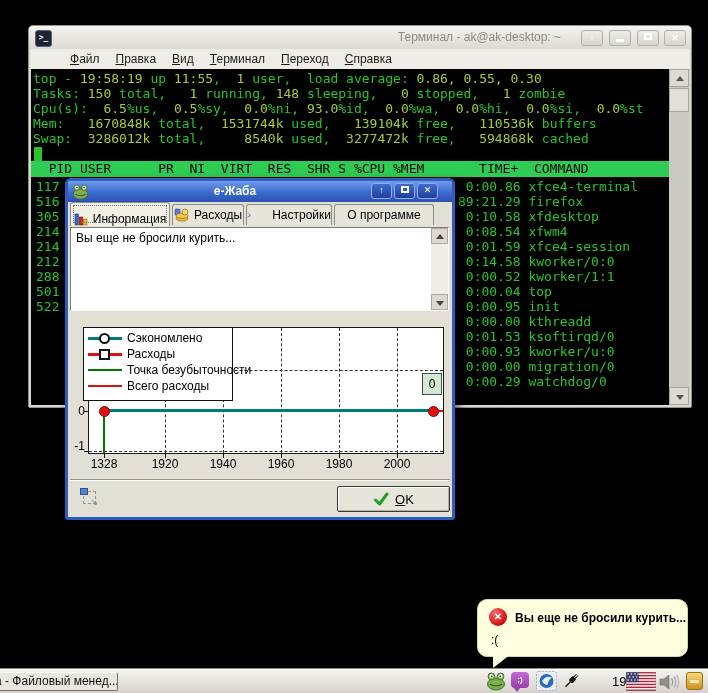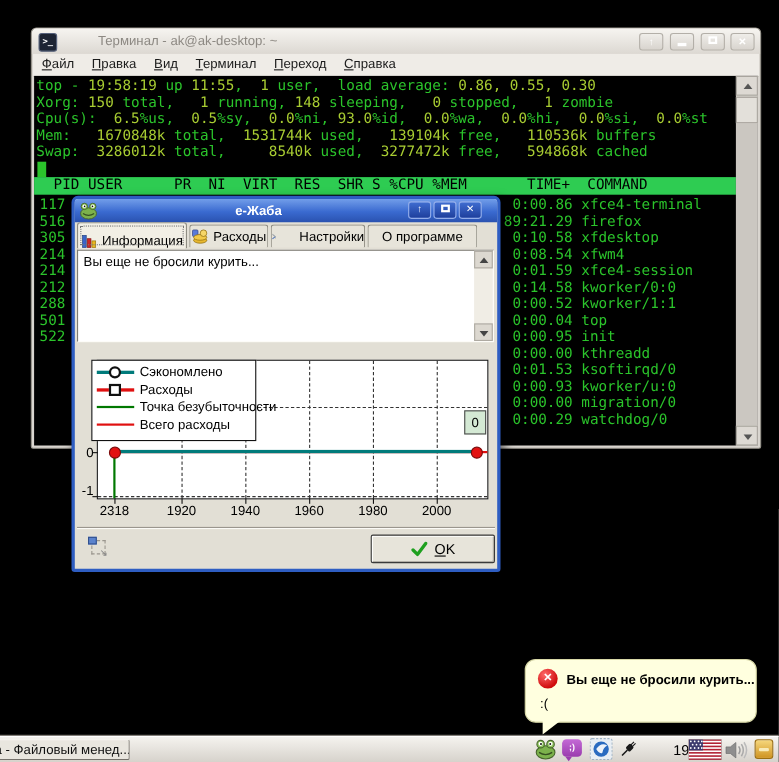--- a/index.html
+++ b/index.html
@@ -8,32 +8,32 @@
 
   
   #term{position:absolute;left:28px;top:25px;width:664px;height:383px;background:#d9d5cf;
         border:1px solid #97938b;border-radius:5px 5px 2px 2px;box-sizing:border-box;}
   .term-titlebar{position:absolute;left:0;top:0;right:0;height:23px;
         background:linear-gradient(180deg,#f6f4f0,#dcd8d2);border-radius:4px 4px 0 0;}
   .term-icon{position:absolute;left:6px;top:4px;width:15px;height:15px;background:#1d2433;
         border:1px solid #55607a;border-radius:3px;color:#fff;
         font:bold 8px "DejaVu Sans Mono",monospace;line-height:14px;text-align:center;}
   .term-title{position:absolute;left:60px;right:130px;top:0;height:23px;line-height:23px;
-        text-align:left;font-size:12px;color:#8d8983;white-space:nowrap;overflow:hidden;}
+        text-align:right;font-size:12px;color:#8d8983;white-space:nowrap;overflow:hidden;}
   .wbtn{position:absolute;top:4px;width:22px;height:16px;border-radius:3px;
         background:linear-gradient(180deg,#efede9,#d8d4ce);border:1px solid #b3afa8;
         box-sizing:border-box;color:#fff;font-size:9px;line-height:14px;text-align:center;}
   .wbtn i{display:block;margin:0 auto;font-style:normal;}
   .tb-up{right:88px}.tb-min{right:60px}.tb-max{right:32px}.tb-close{right:5px}
   .g-uparrow::before{content:"↑";font-weight:bold;}
   .g-min i{width:8px;height:3px;background:#fff;margin-top:8px;}
   .g-max i{width:8px;height:7px;border:2px solid #fff;margin-top:2px;box-sizing:border-box;}
   .g-close::before{content:"✕";font-weight:bold;}
   .term-menubar{position:absolute;left:1px;top:23px;right:1px;height:20px;background:#efece7;
-        border-bottom:1px solid #cbc7c0;}
+        border-bottom:1px solid #cbc7c0;padding-left:32px;}
   .menu-item{display:inline-block;padding:2px 8px 0 8px;font-size:12px;color:#1c1c1c;}
   .menu-item::first-letter{text-decoration:underline;}
   .term-screen{position:absolute;left:2px;top:43px;right:2px;bottom:2px;background:#000;
         font-family:"DejaVu Sans Mono",monospace;font-size:13px;color:#2bc42b;}
   .tline{height:15px;line-height:15px;white-space:pre;}
   .hl{color:#a8cc32;}
   .topblock{position:absolute;left:2px;top:2px;}
   .cursor{position:absolute;left:3px;top:78px;width:8px;height:14px;background:#2bc42b;}
   .hdrrow{position:absolute;left:0;top:92px;right:20px;height:16px;background:#2ecc52;
         color:#000;line-height:16px;white-space:pre;padding-left:2px;}
@@ -187,21 +187,21 @@
       </div>
     <div class="wbtn tb-max g-max">
         <i></i>
       </div>
     <div class="wbtn tb-close g-close"></div>
   </div>
   <div class="term-menubar"><span class="menu-item">Файл</span><span class="menu-item">Правка</span><span class="menu-item">Вид</span><span class="menu-item">Терминал</span><span class="menu-item">Переход</span><span class="menu-item">Справка</span></div>
   <div class="term-screen">
     <div class="topblock">
         <div class="tline"><span>top - </span><span class="hl">19:58:19</span><span> up </span><span class="hl">11:55</span><span>,  </span><span class="hl">1</span><span> user,  load average: </span><span class="hl">0.86, 0.55, 0.30</span></div>
-        <div class="tline"><span>Xorg: </span><span class="hl">150</span><span> total,   </span><span class="hl">1</span><span> running, </span><span class="hl">148</span><span> sleeping,   </span><span class="hl">0</span><span> stopped,   </span><span class="hl">1</span><span> zombie</span></div>
+        <div class="tline"><span>Tasks: </span><span class="hl">150</span><span> total,   </span><span class="hl">1</span><span> running, </span><span class="hl">148</span><span> sleeping,   </span><span class="hl">0</span><span> stopped,   </span><span class="hl">1</span><span> zombie</span></div>
         <div class="tline"><span>Cpu(s):  </span><span class="hl">6.5</span><span>%us,  </span><span class="hl">0.5</span><span>%sy,  </span><span class="hl">0.0</span><span>%ni, </span><span class="hl">93.0</span><span>%id,  </span><span class="hl">0.0</span><span>%wa,  </span><span class="hl">0.0</span><span>%hi,  </span><span class="hl">0.0</span><span>%si,  </span><span class="hl">0.0</span><span>%st</span></div>
         <div class="tline"><span>Mem:   </span><span class="hl">1670848k</span><span> total,  </span><span class="hl">1531744k</span><span> used,   </span><span class="hl">139104k</span><span> free,   </span><span class="hl">110536k</span><span> buffers</span></div>
         <div class="tline"><span>Swap:  </span><span class="hl">3286012k</span><span> total,     </span><span class="hl">8540k</span><span> used,  </span><span class="hl">3277472k</span><span> free,   </span><span class="hl">594868k</span><span> cached</span></div>
       </div>
     <div class="cursor"></div>
     <div class="hdrrow">  PID USER      PR  NI  VIRT  RES  SHR S %CPU %MEM       TIME+  COMMAND</div>
     <div class="pidcol">
         <div class="tline">117</div>
         <div class="tline">516</div>
         <div class="tline">305</div>
@@ -306,21 +306,21 @@
         <div class="ytl ytl1">-1</div>
         <div class="ytk ytk0"></div>
         <div class="ytk ytk1"></div>
         <div class="xtk xtk0"></div>
         <div class="xtk xtk1"></div>
         <div class="xtk xtk2"></div>
         <div class="xtk xtk3"></div>
         <div class="xtk xtk4"></div>
         <div class="xtk xtk5"></div>
         <div class="xlabs">
-            <div class="xlab">2318</div>
+            <div class="xlab">1328</div>
             <div class="xlab">1920</div>
             <div class="xlab">1940</div>
             <div class="xlab">1960</div>
             <div class="xlab">1980</div>
             <div class="xlab">2000</div>
           </div>
         <div class="legend">
           <div class="lrow">
             <span class="lsample">
                 <span class="lline" style="background:#007b7b"></span>

